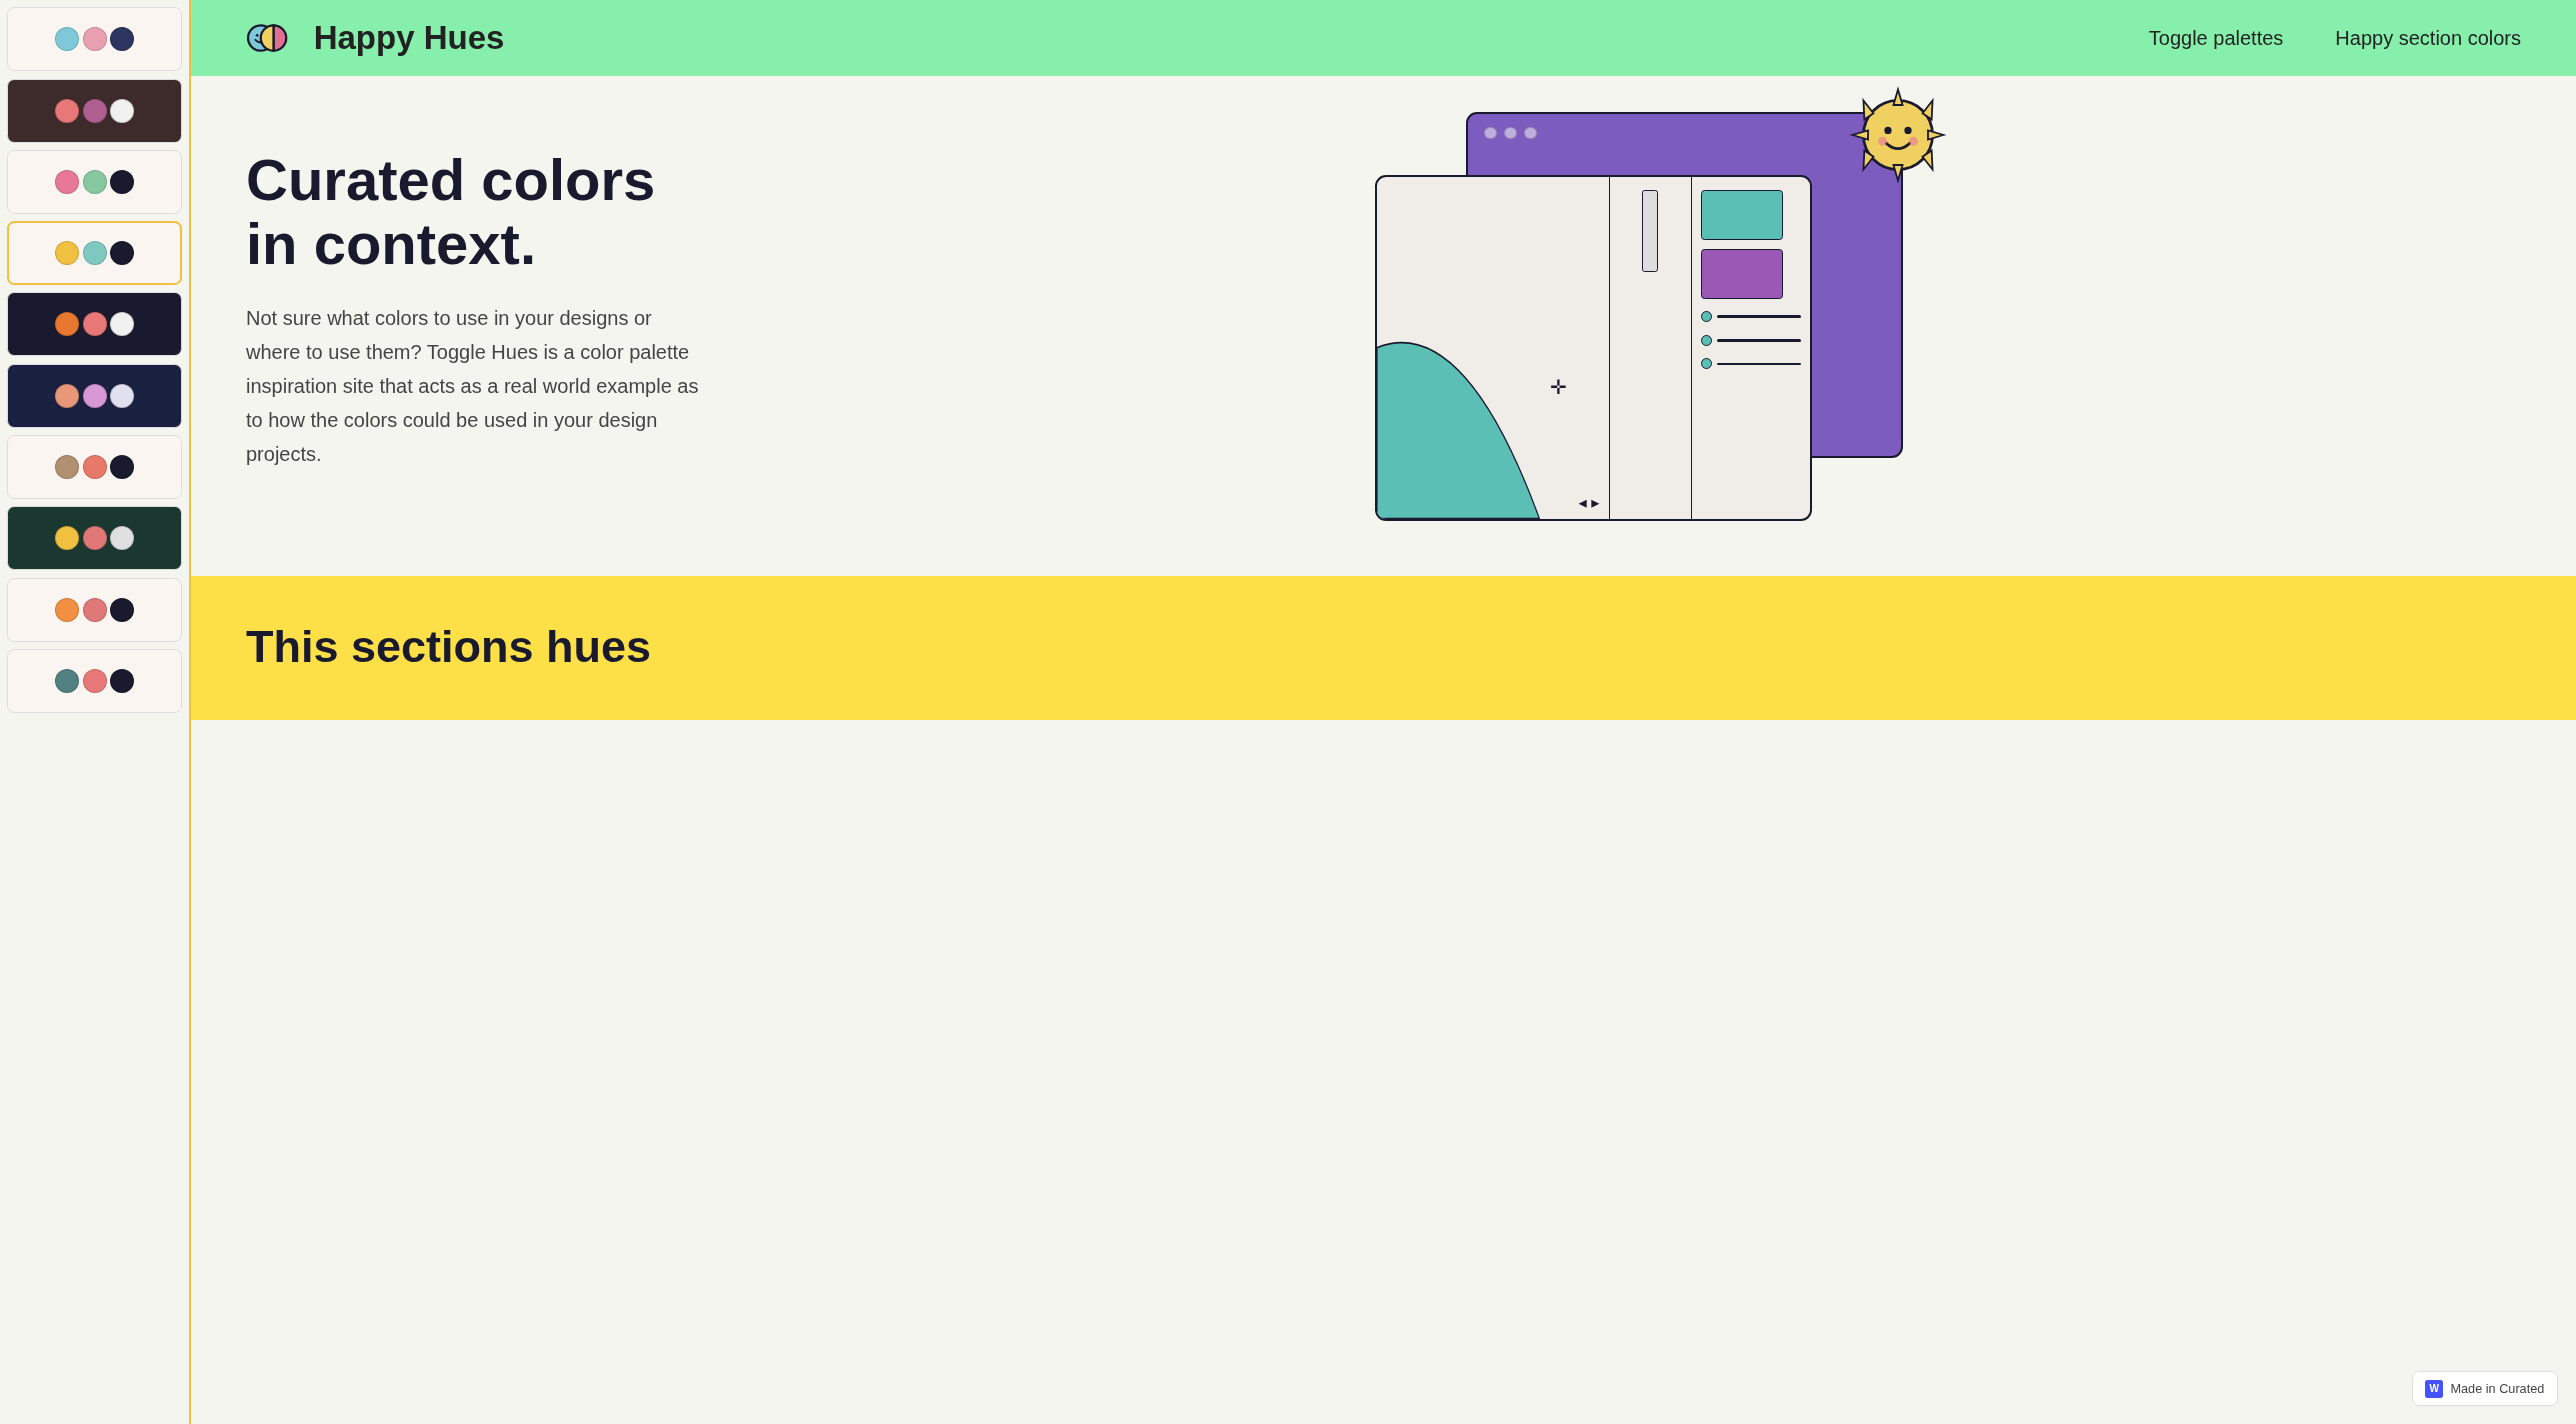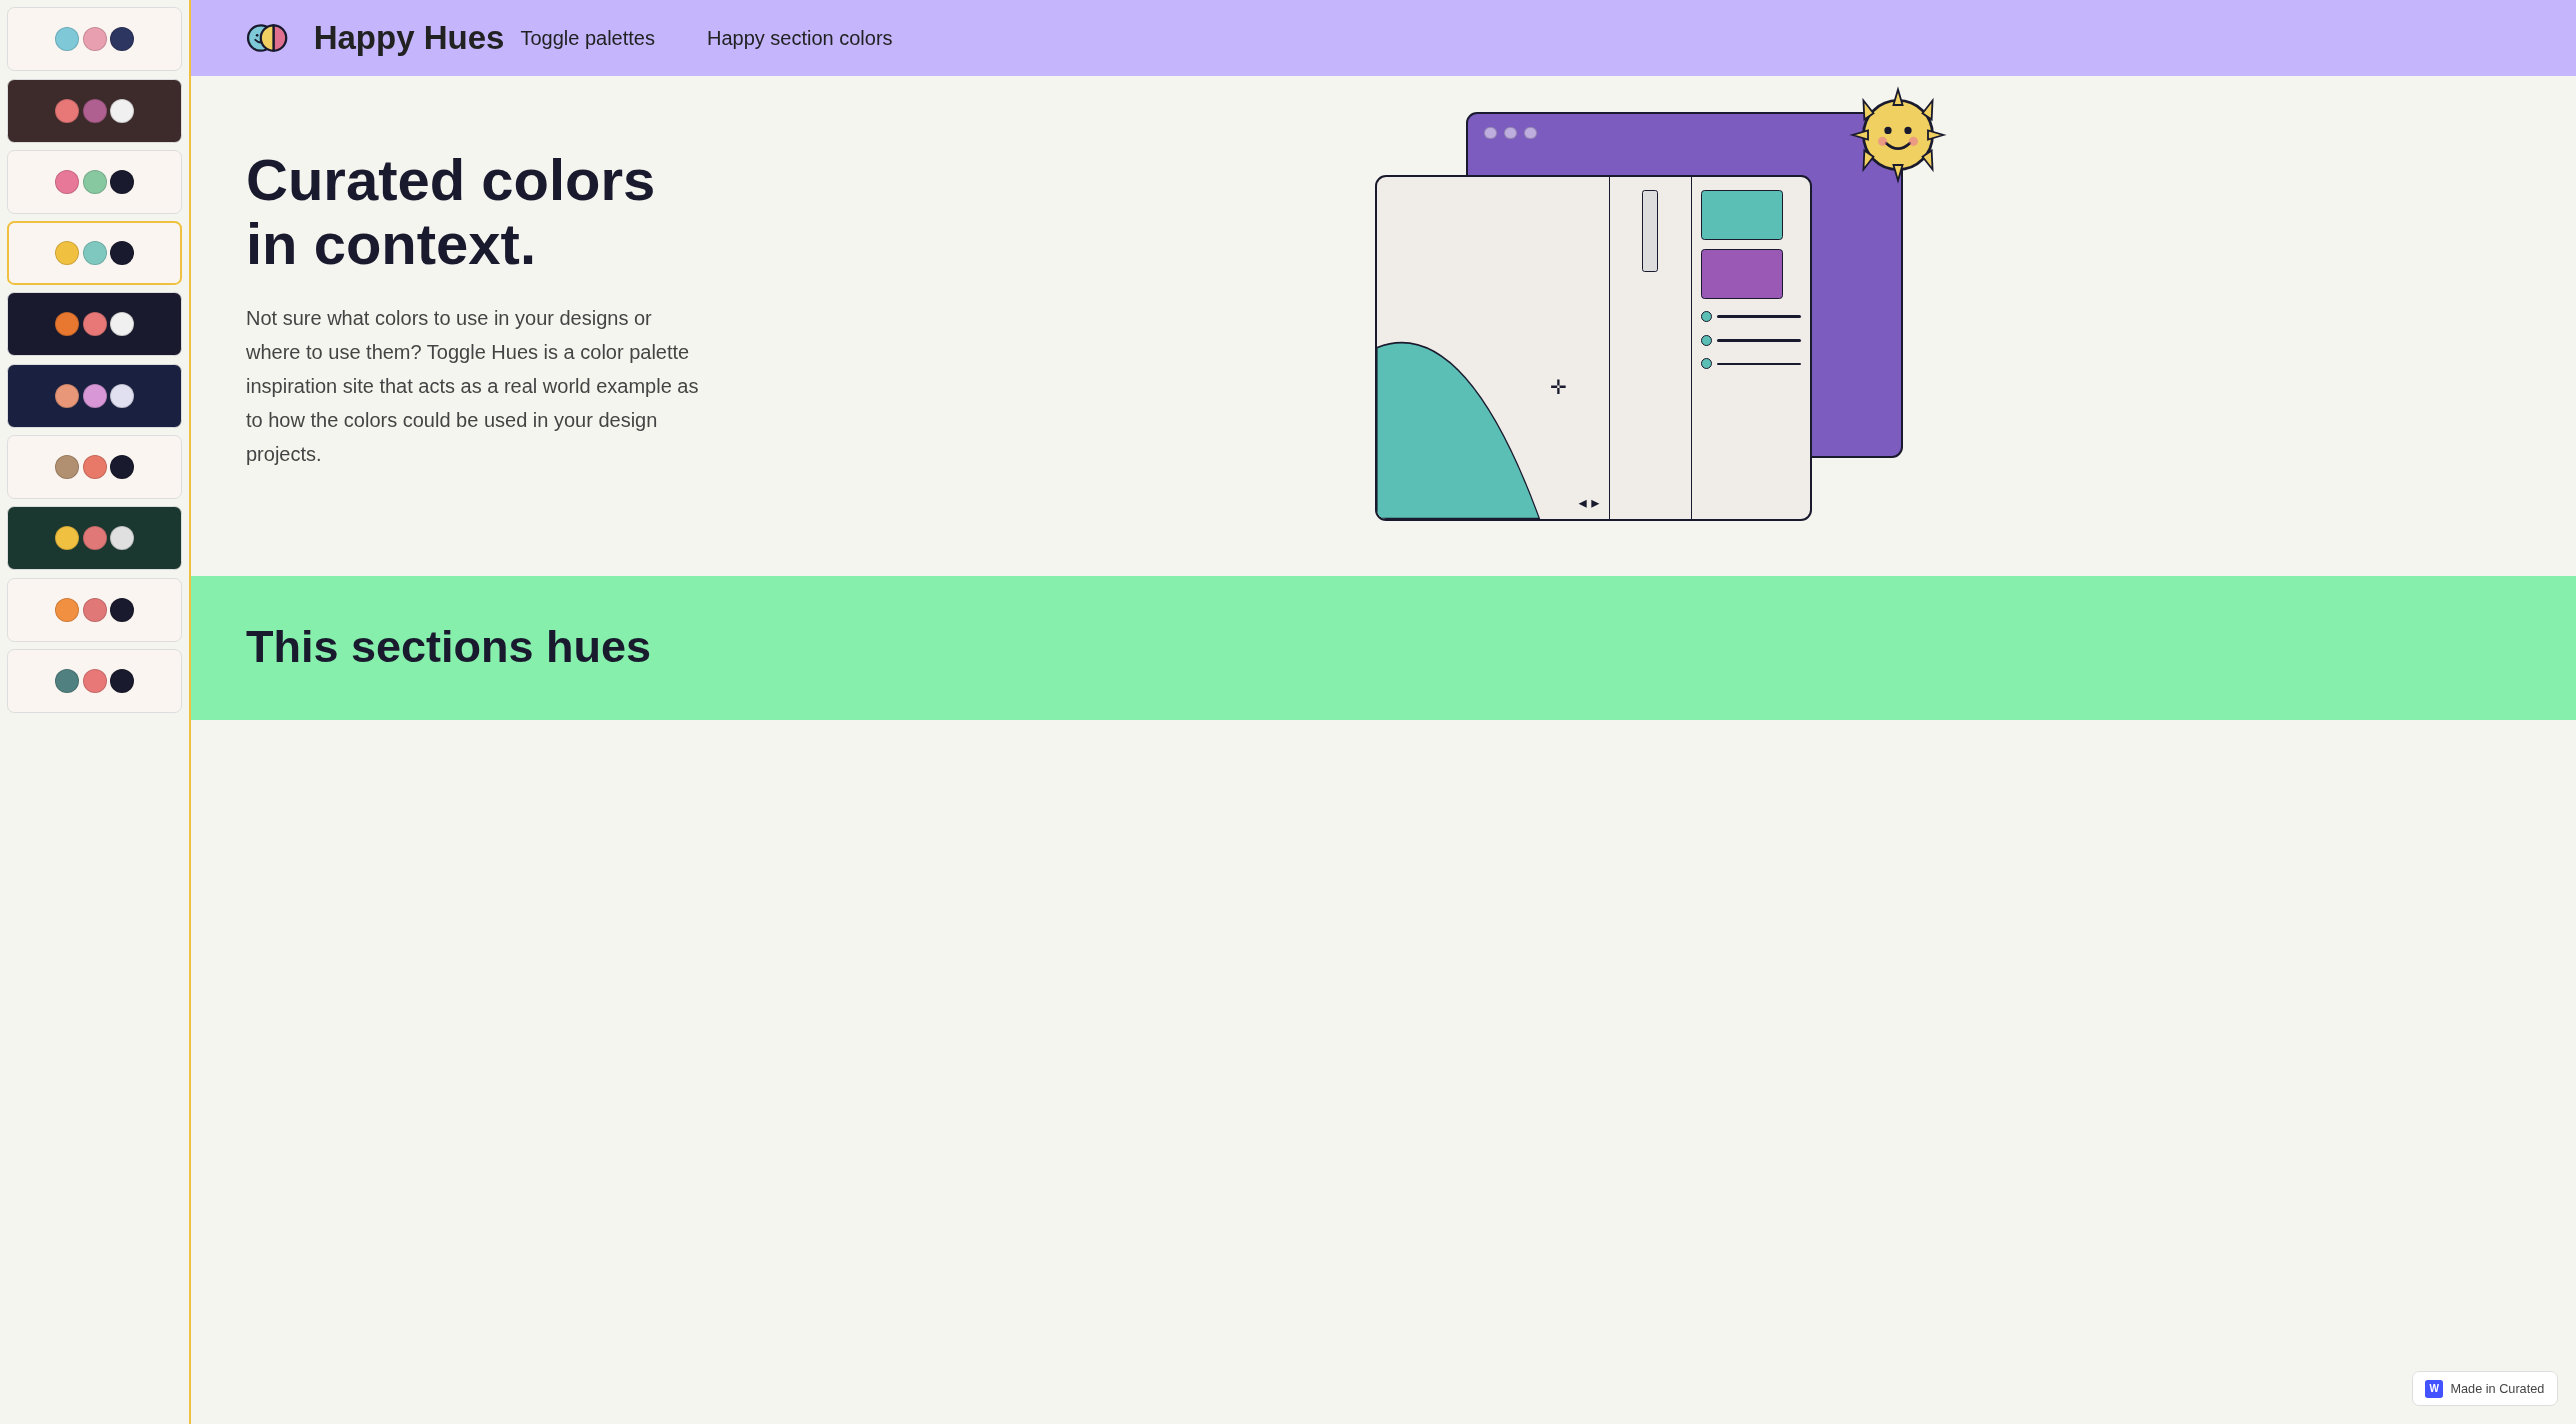--- a/index.html
+++ b/index.html
@@ -52,22 +52,23 @@
       flex: 1;
       display: flex;
       flex-direction: column;
       overflow-y: auto;
     }
 
     
     #header {
       display: flex;
       align-items: center;
+      justify-content: space-between;
       padding: 18px 55px;
-      background: #c4b5fd;
+      background: #86efac;
     }
     .logo-area {
       display: flex;
       align-items: center;
       gap: 12.7px;
     }
     .logo-icon {
       display: flex;
       align-items: center;
     }
@@ -129,21 +130,21 @@
       flex: 1;
       display: flex;
       justify-content: center;
       align-items: center;
       position: relative;
     }
 
     
     #bottom-teaser {
       padding: 45px 55px 36px;
-      background: #86efac;
+      background: #fde047;
     }
     .bottom-title {
       font-size: 45px;
       font-weight: 800;
       color: #1a1a2e;
       margin-bottom: 11px;
     }
     .bottom-subtitle {
       font-size: 20px;
       color: #444;

